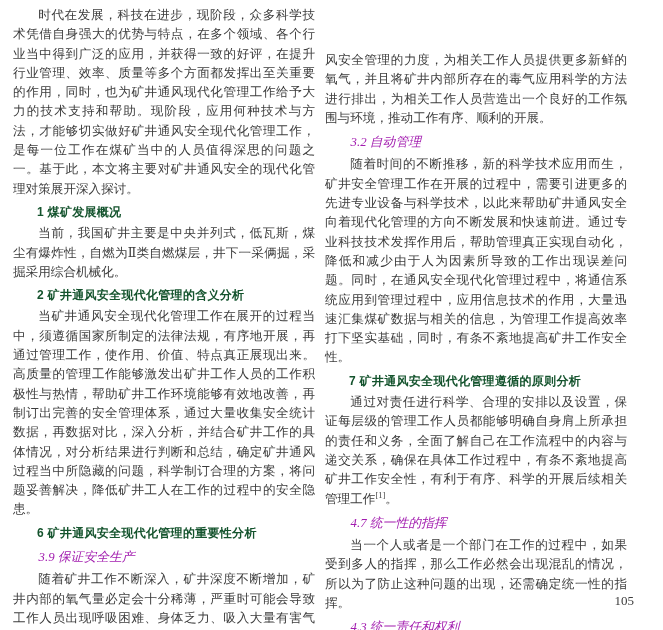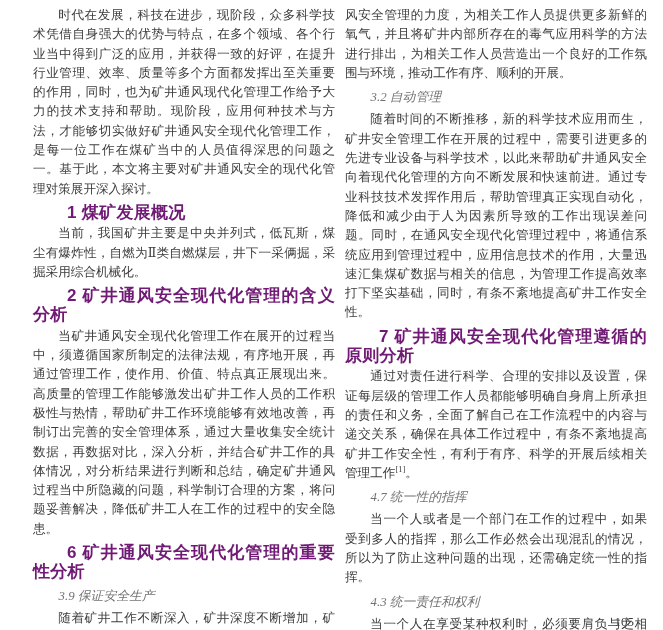--- a/index.html
+++ b/index.html
@@ -7,21 +7,21 @@
     padding: 0;
     background: #ffffff;
   }
   .page {
     position: relative;
     width: 663px;
     height: 630px;
     box-sizing: border-box;
     background: #ffffff;
     outline: 1px solid #ececec;
-    padding: 6px 16px 0 33px;
+    padding: 6px 16px 0 13px;
     overflow: hidden;
     font-family: "Liberation Serif", "DejaVu Serif", serif;
     color: #3c3c3c;
   }
   .cols {
     display: flex;
     gap: 10px;
   }
   .col {
     width: 302px;
@@ -30,50 +30,51 @@
     line-height: 19.3px;
     text-align: justify;
   }
   .para {
     margin: 0;
     text-indent: 2em;
     word-break: break-all;
   }
   .para-cont {
     text-indent: 0;
+    margin-top: 45px;
   }
   .sec-heading {
     font-family: "Liberation Sans", "DejaVu Sans", sans-serif;
     font-weight: 700;
-    font-size: 17px;
+    font-size: 12px;
     line-height: 19.3px;
-    color: #701a75;
+    color: #14532d;
     margin: 4px 0 2px 0;
     text-indent: 2em;
     letter-spacing: 0.3px;
   }
   .sub-heading {
     font-family: "Liberation Serif", "DejaVu Serif", serif;
     font-style: italic;
     font-weight: 400;
     font-size: 12.8px;
     line-height: 19.3px;
-    color: #737373;
+    color: #a21caf;
     margin: 5px 0 3px 0;
     text-indent: 2em;
   }
   .ref-sup {
     font-size: 8.5px;
     vertical-align: super;
     line-height: 0;
   }
   .page-number {
     position: absolute;
     right: 29px;
-    top: 614px;
+    top: 593px;
     font-size: 13px;
     line-height: 16px;
     color: #3c3c3c;
   }
 </style>
 </head>
 <body>
 
 <div class="page">
   <div class="cols">

